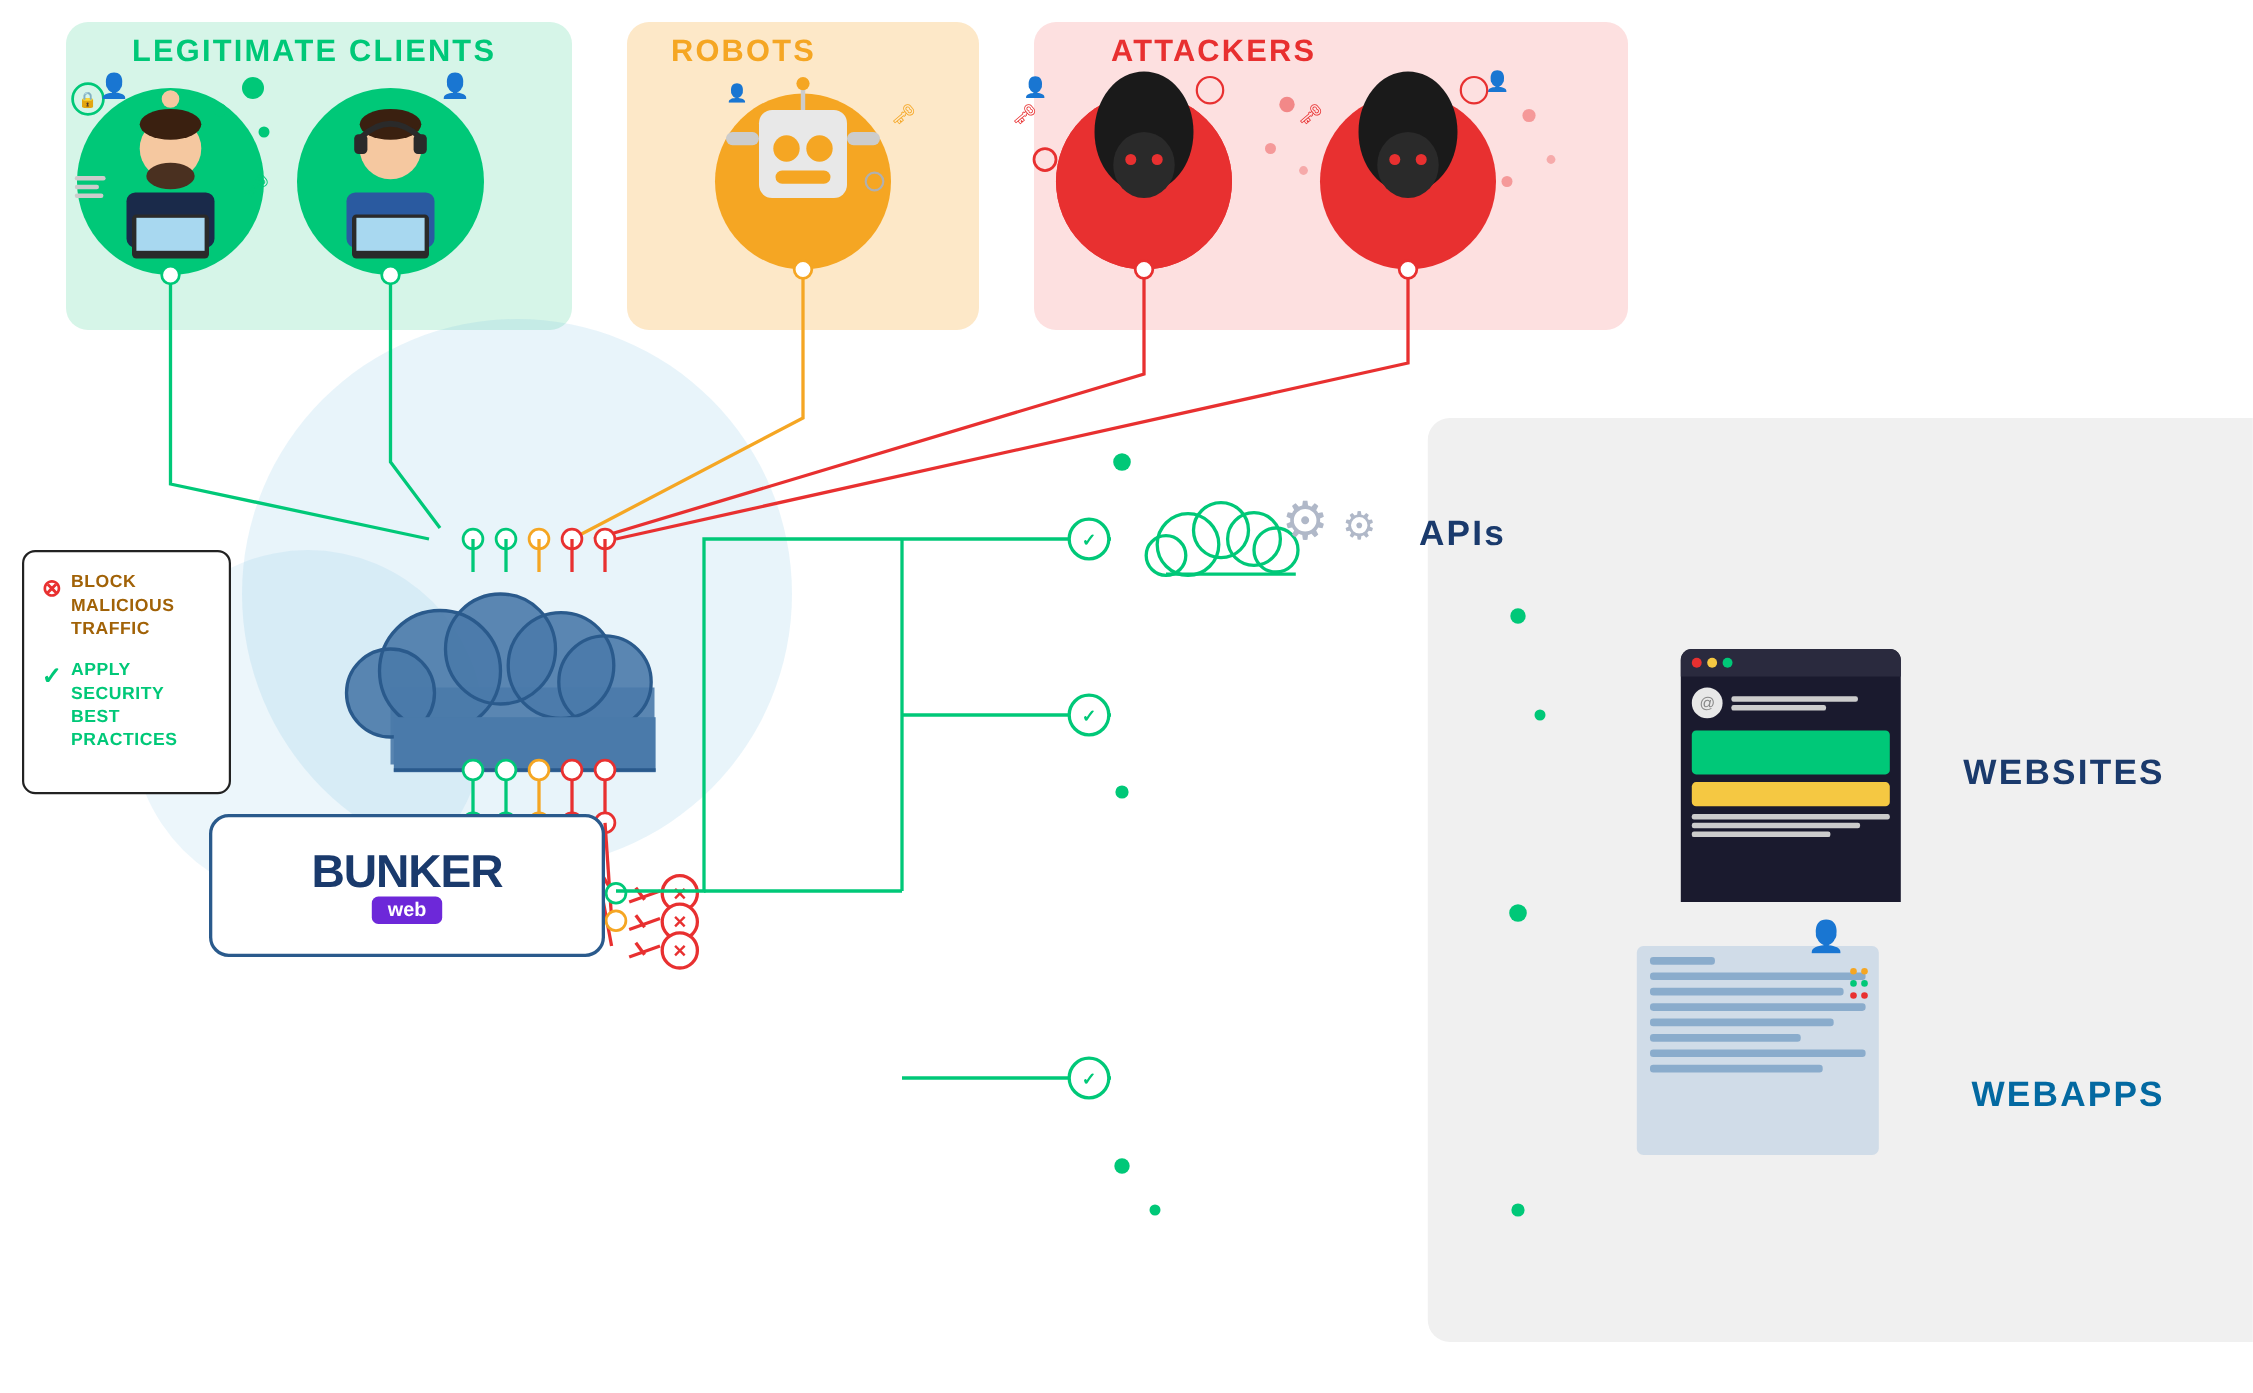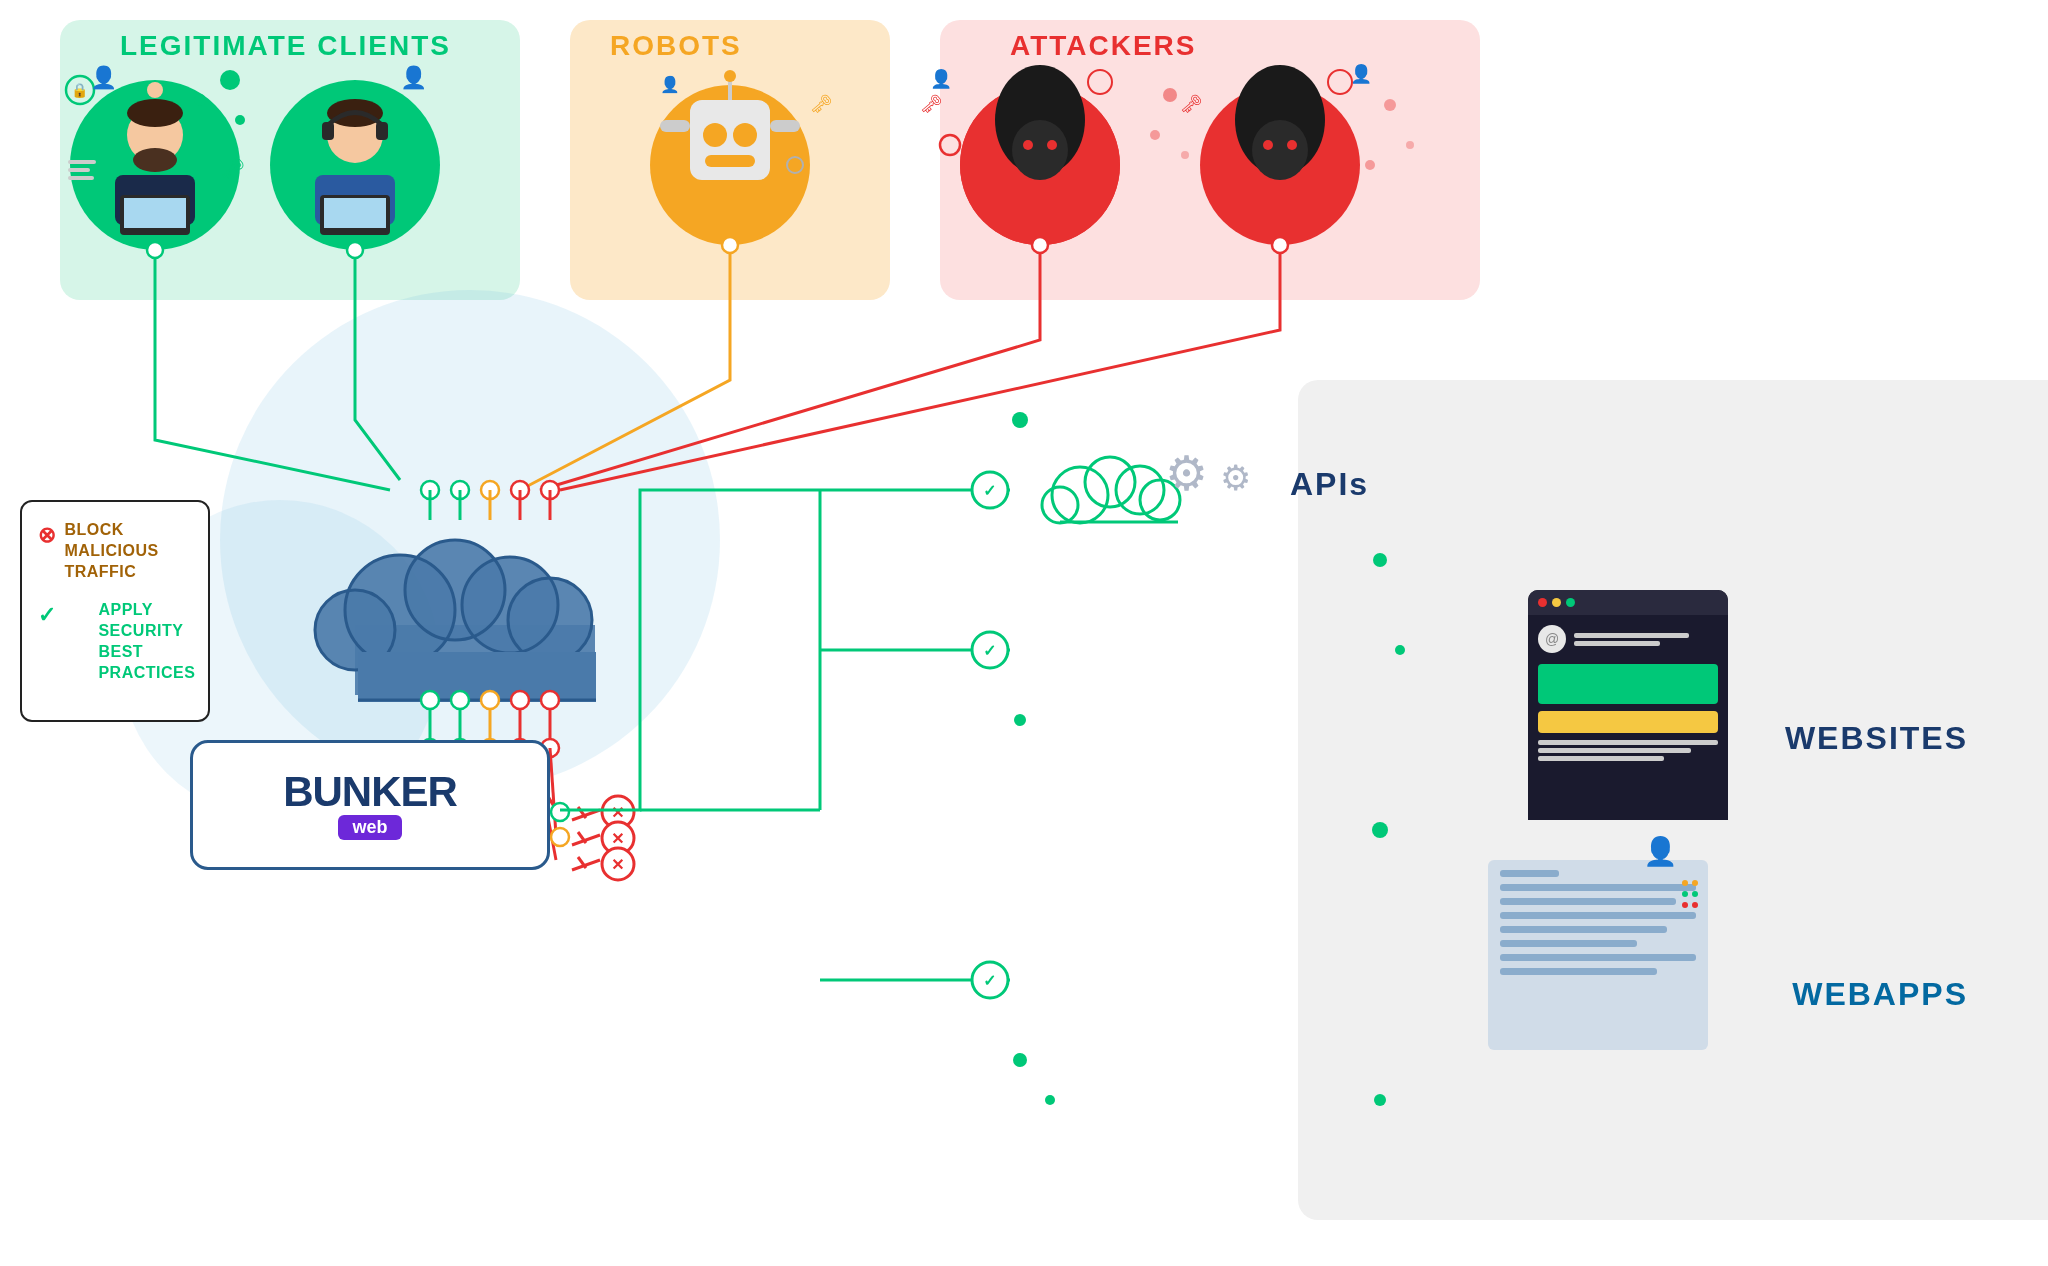--- a/index.html
+++ b/index.html
@@ -145,21 +145,20 @@
       text-transform: uppercase;
       letter-spacing: 0.5px;
     }
     .info-text-green {
       color: #00c878;
       font-size: 16px;
       font-weight: 900;
       line-height: 1.3;
       text-transform: uppercase;
       letter-spacing: 0.5px;
-      margin-left: 34px;
     }
 
   </style>
 </head>
 <body>
 
 <div class="bg-green"></div>
 <div class="bg-orange"></div>
 <div class="bg-red"></div>
 <div class="bg-right"></div>
@@ -440,21 +439,21 @@
     <div style="background:#00c878;height:40px;border-radius:4px;"></div>
     <div style="background:#f5c842;height:22px;border-radius:4px;"></div>
     <div style="display:flex;flex-direction:column;gap:3px;">
       <div style="background:#ccc;height:5px;border-radius:2px;"></div>
       <div style="background:#ccc;height:5px;border-radius:2px;width:85%;"></div>
       <div style="background:#ccc;height:5px;border-radius:2px;width:70%;"></div>
     </div>
   </div>
 </div>
 
-<div style="position:absolute;top:720px;right:80px;font-size:32px;font-weight:900;color:#1a3a6c;letter-spacing:2px;">WEBSITES</div>
+<div style="position:absolute;top:684px;right:80px;font-size:32px;font-weight:900;color:#1a3a6c;letter-spacing:2px;">WEBSITES</div>
 
 <div style="position:absolute;top:860px;right:340px;width:220px;height:190px;background:#d0dce8;border-radius:6px;">
 
   <div style="padding:10px 12px;display:flex;flex-direction:column;gap:7px;">
     <div style="background:#8aaccc;height:7px;border-radius:3px;width:30%;"></div>
     <div style="background:#8aaccc;height:7px;border-radius:3px;"></div>
     <div style="background:#8aaccc;height:7px;border-radius:3px;width:90%;"></div>
     <div style="background:#8aaccc;height:7px;border-radius:3px;"></div>
     <div style="background:#8aaccc;height:7px;border-radius:3px;width:85%;"></div>
     <div style="background:#8aaccc;height:7px;border-radius:3px;width:70%;"></div>

